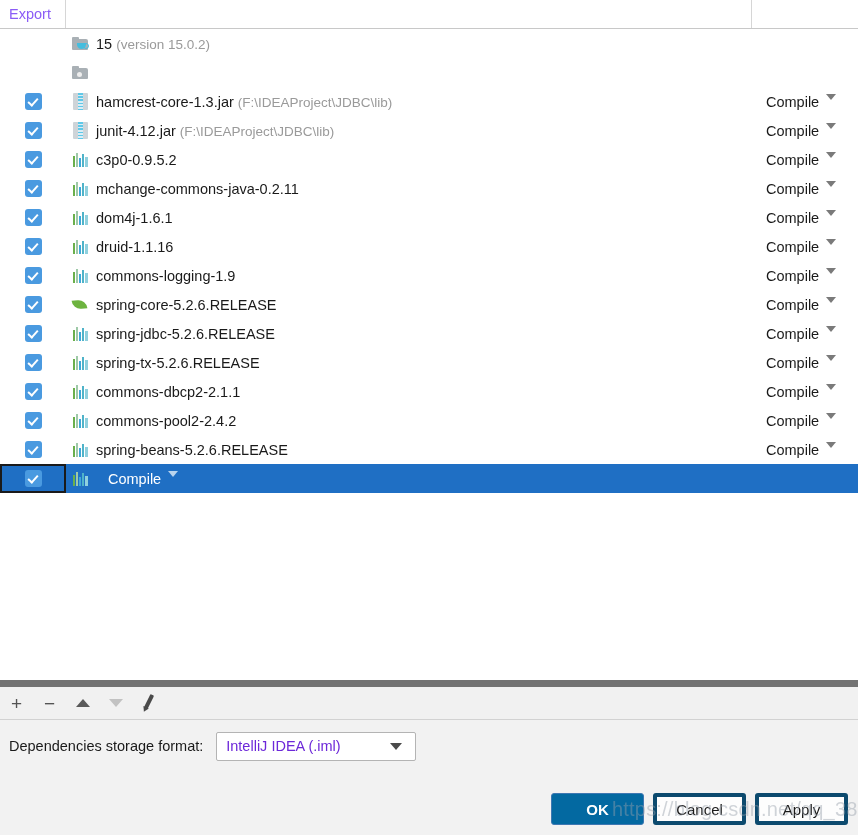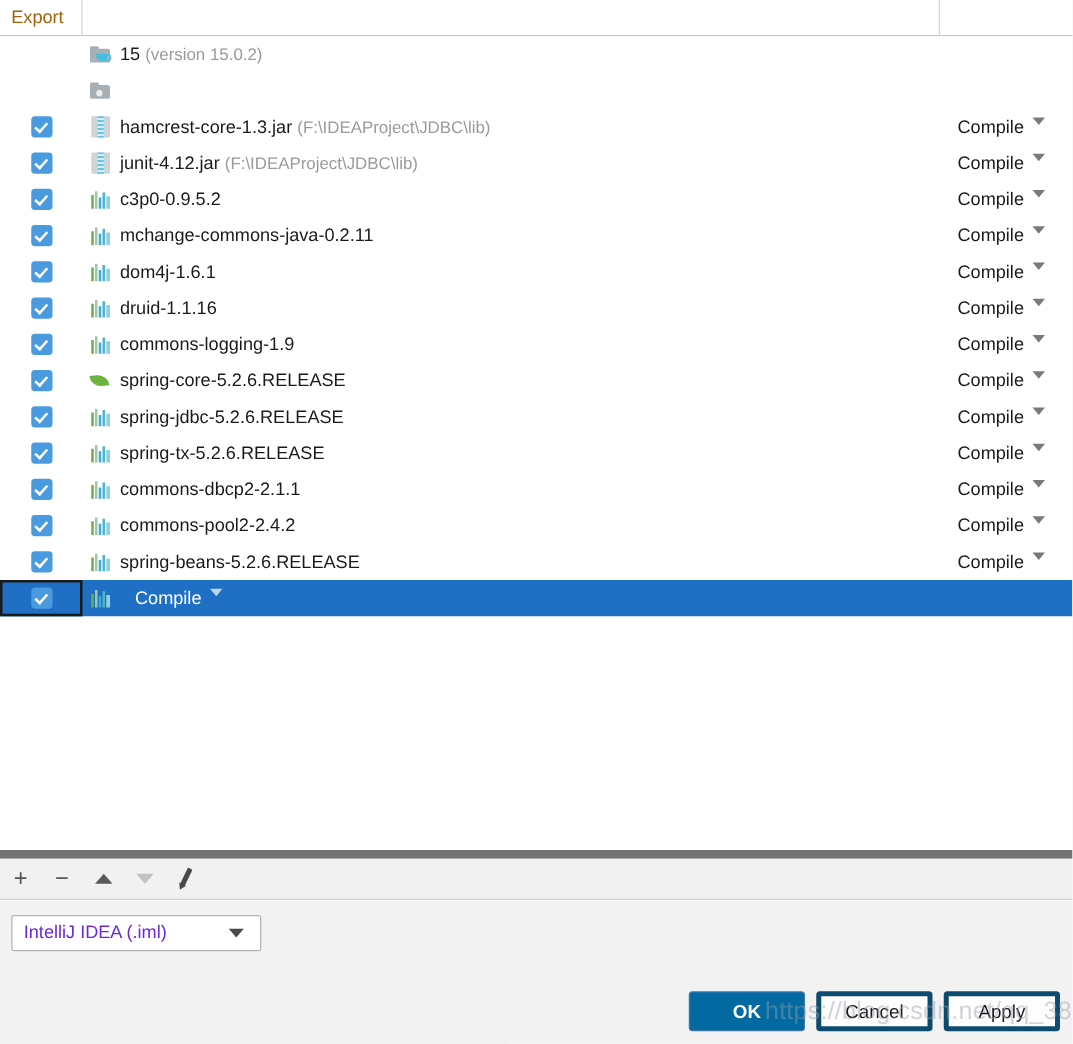--- a/index.html
+++ b/index.html
@@ -25,21 +25,21 @@
     background: #ffffff;
     border-bottom: 1px solid #c8c8c8;
     box-sizing: border-box;
   }
   .th {
     position: absolute;
     top: 0;
     height: 28px;
     line-height: 28px;
     font-size: 14.5px;
-    color: #a16207;
+    color: #8b5cf6;
     box-sizing: border-box;
   }
   .th-export {
     left: 0;
     width: 66px;
     padding-left: 9px;
     border-right: 1px solid #d6d6d6;
   }
   .th-mid {
     left: 66px;
@@ -678,20 +678,21 @@
   </div>
   <div class="tb-btn">
     <span class="tri-down"></span>
   </div>
   <div class="tb-btn">
     <span class="gl-pencil"></span>
   </div>
 </div>
 
 <div class="storage-row">
+  <span class="storage-label">Dependencies storage format:</span>
   <div class="combo">
     <span class="combo-text">IntelliJ IDEA (.iml)</span>
     <span class="combo-arrow"></span>
   </div>
 </div>
 
 <div class="btn-bar">
   <div class="btn btn-primary">OK</div>
   <div class="btn btn-normal">Cancel</div>
   <div class="btn btn-normal">Apply</div>

